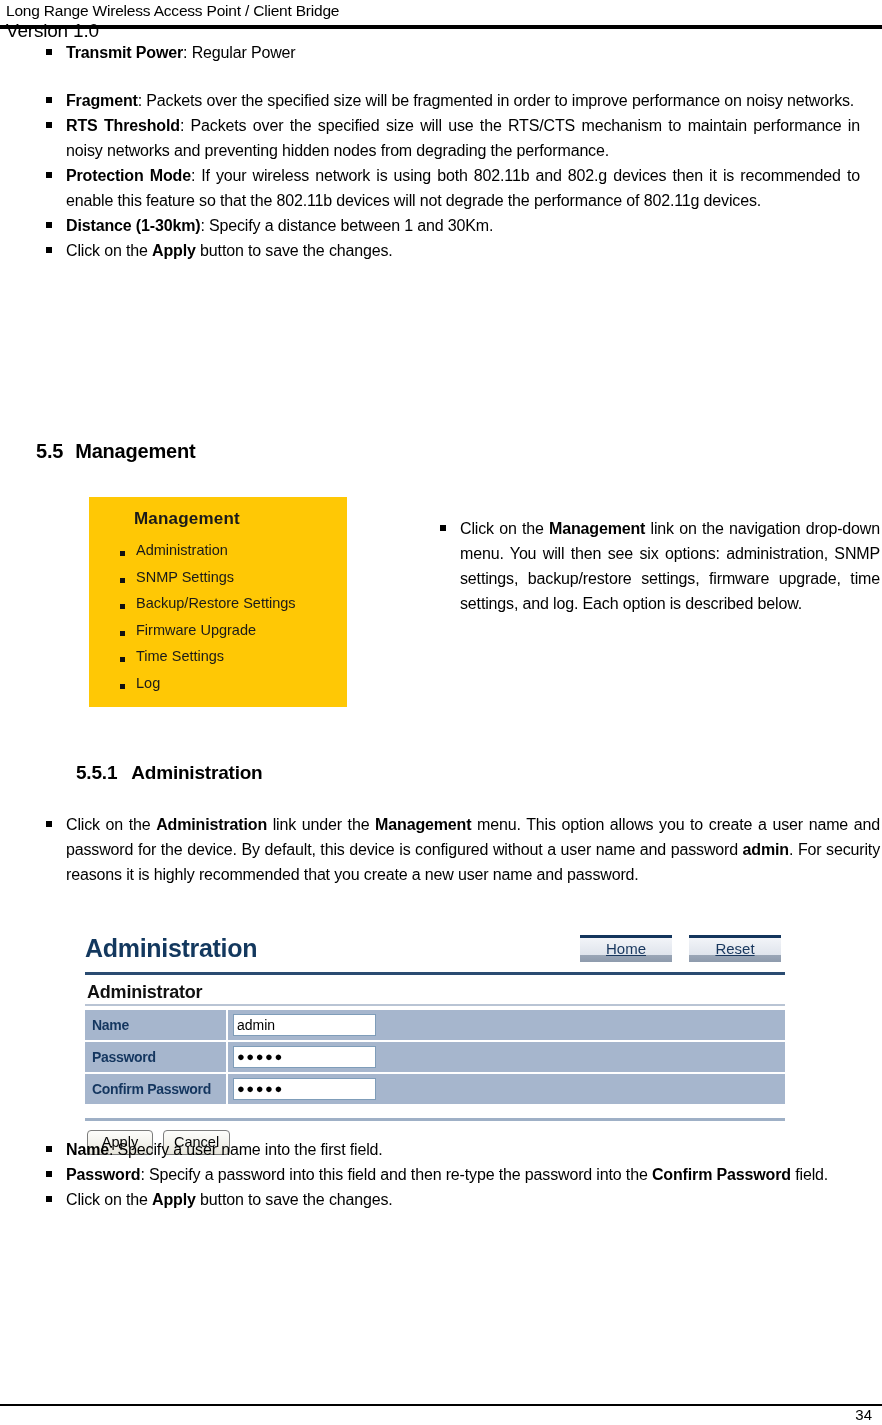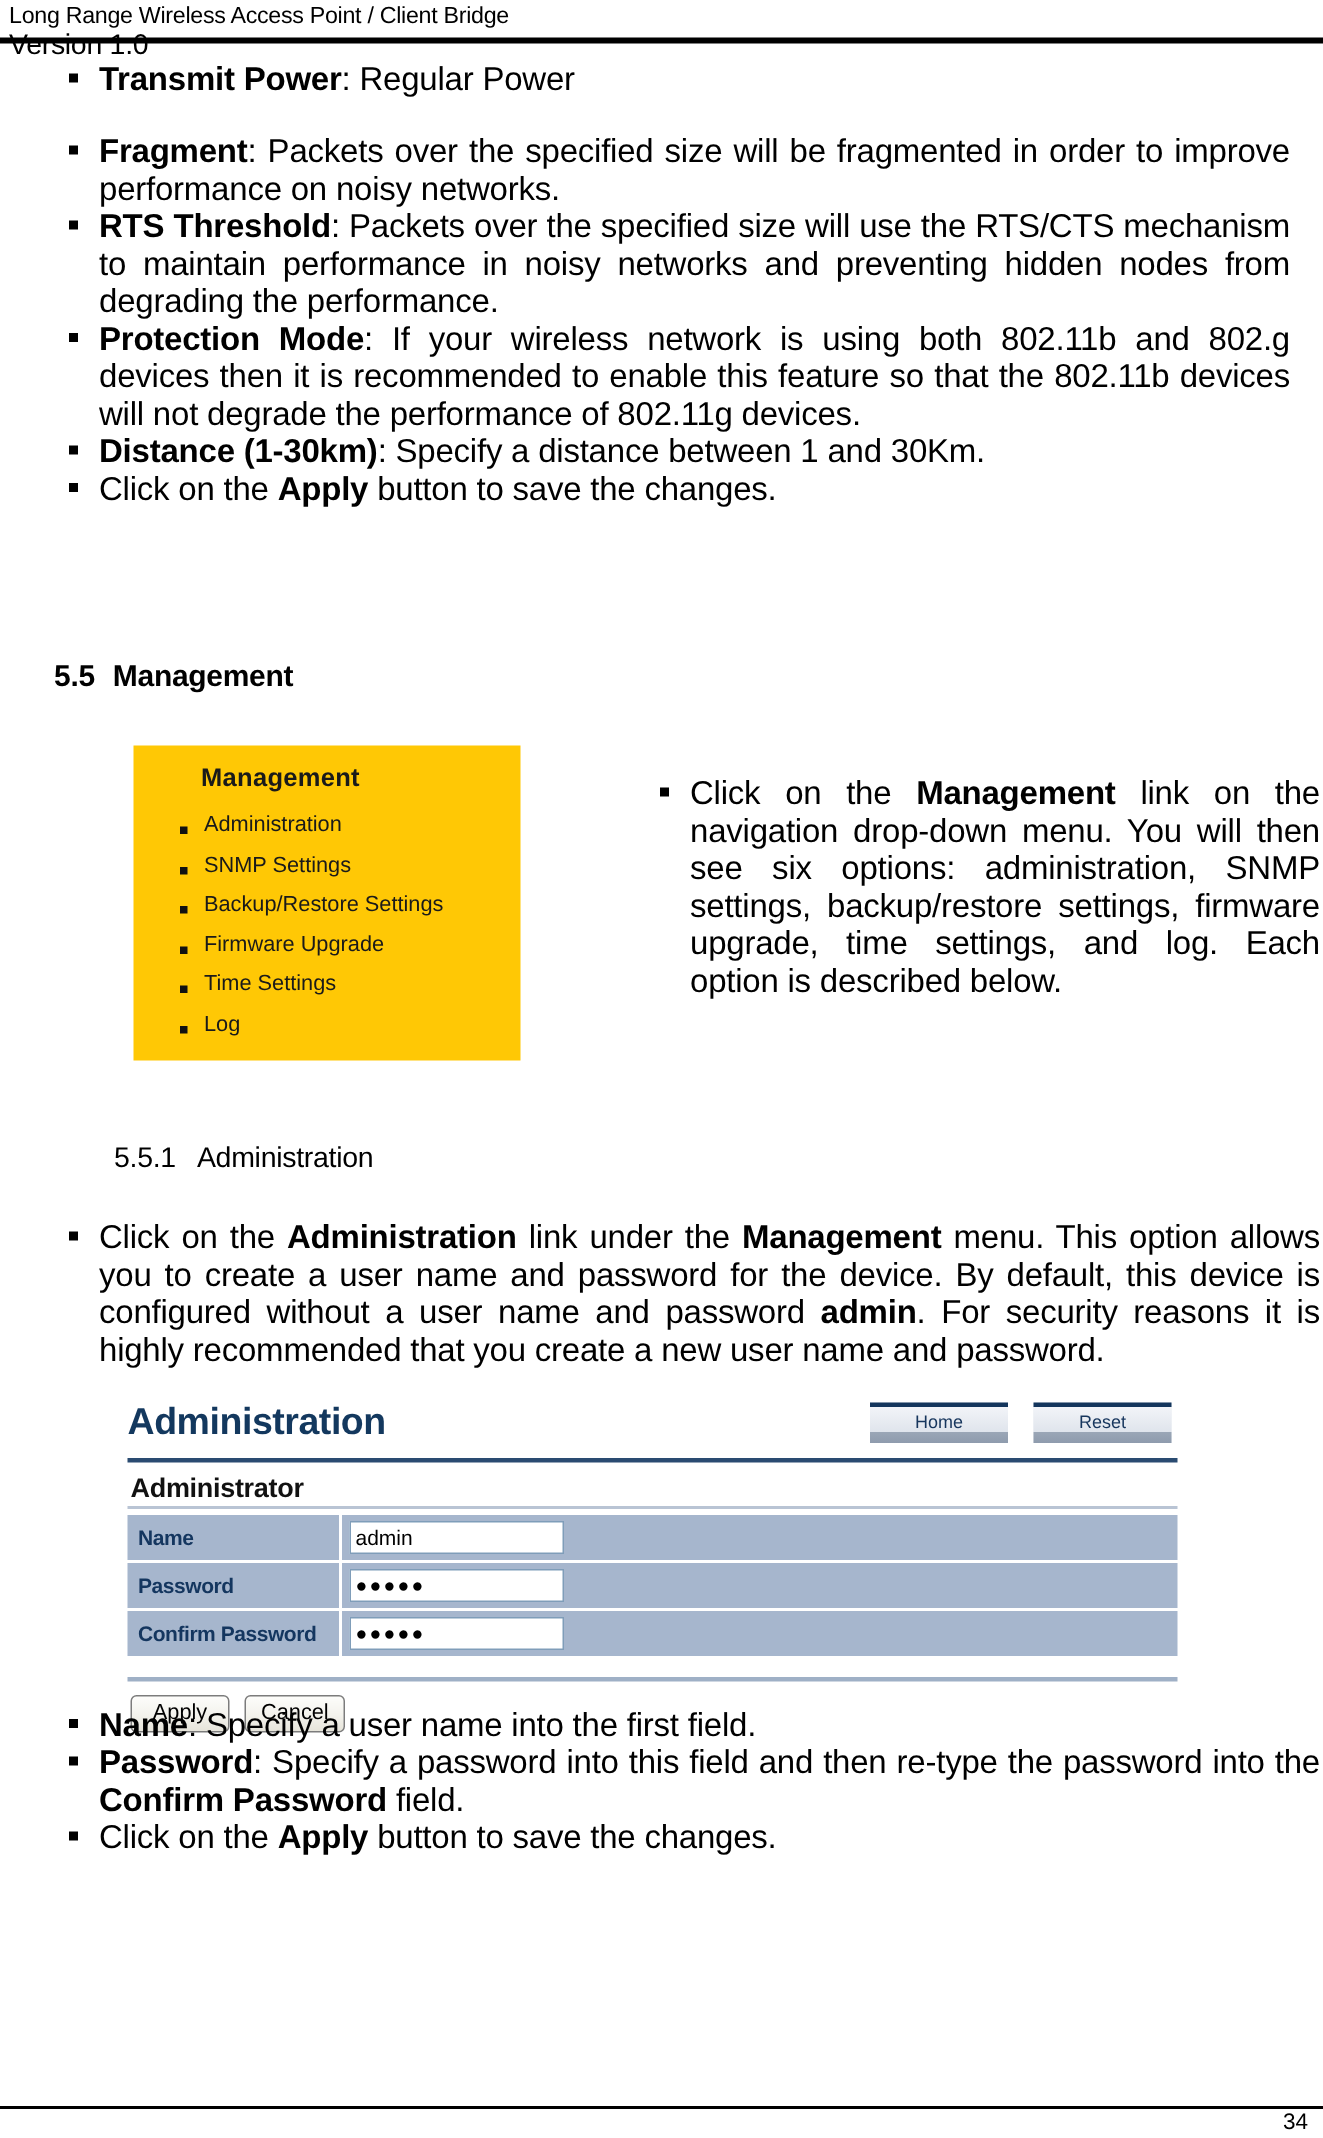--- a/index.html
+++ b/index.html
@@ -51,21 +51,21 @@
 
   
   ul.bullets {
     list-style: none;
     margin: 0;
     padding: 0;
   }
   ul.bullets > li {
     position: relative;
     padding-left: 36px;
-    font-size: 22px;
+    font-size: 16px;
     line-height: 25px;
     text-align: justify;
     margin: 0;
     letter-spacing: -0.15px;
   }
   ul.bullets > li::before {
     content: "";
     position: absolute;
     left: 16px;
     top: 9px;
@@ -92,21 +92,21 @@
     font-weight: bold;
     letter-spacing: -0.2px;
   }
   .h-section .num { margin-right: 12px; }
 
   .h-subsection {
     position: absolute;
     left: 76px;
     top: 762px;
     font-size: 19px;
-    font-weight: normal;
+    font-weight: bold;
     letter-spacing: -0.2px;
     text-align: right;
   }
   .h-subsection .num { margin-right: 14px; }
 
   
   .mgmt-shot {
     position: absolute;
     left: 89px;
     top: 497px;
@@ -198,29 +198,30 @@
     gap: 17px;
   }
   .ui-btn {
     width: 92px;
     height: 27px;
     position: relative;
     background: #e8ecf2;
     border: none;
     padding: 0;
     font-family: "Liberation Sans", sans-serif;
-    font-size: 12px;
+    font-size: 15px;
     color: #17365d;
     text-align: center;
     line-height: 27px;
     box-sizing: border-box;
     background-image: linear-gradient(to bottom,
         #13355c 0%, #13355c 11%,
         #f2f4f8 11%, #dfe4ec 74%,
         #9aa6b6 74%, #8e9bad 100%);
+    text-decoration: underline;
   }
   .admin-head-rule {
     position: absolute;
     left: 0;
     top: 40px;
     width: 700px;
     height: 3px;
     background: #2a4b71;
   }
   .sub-label {

